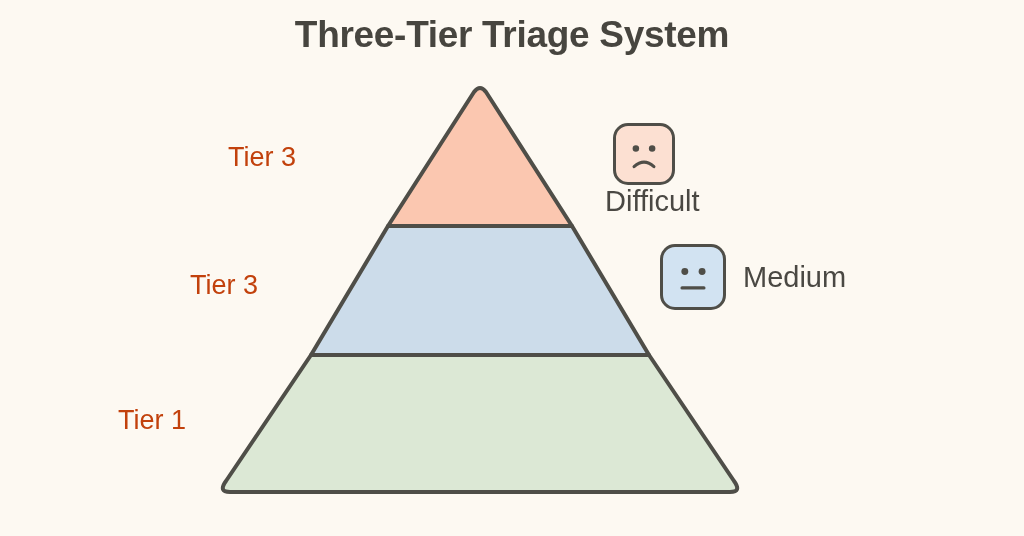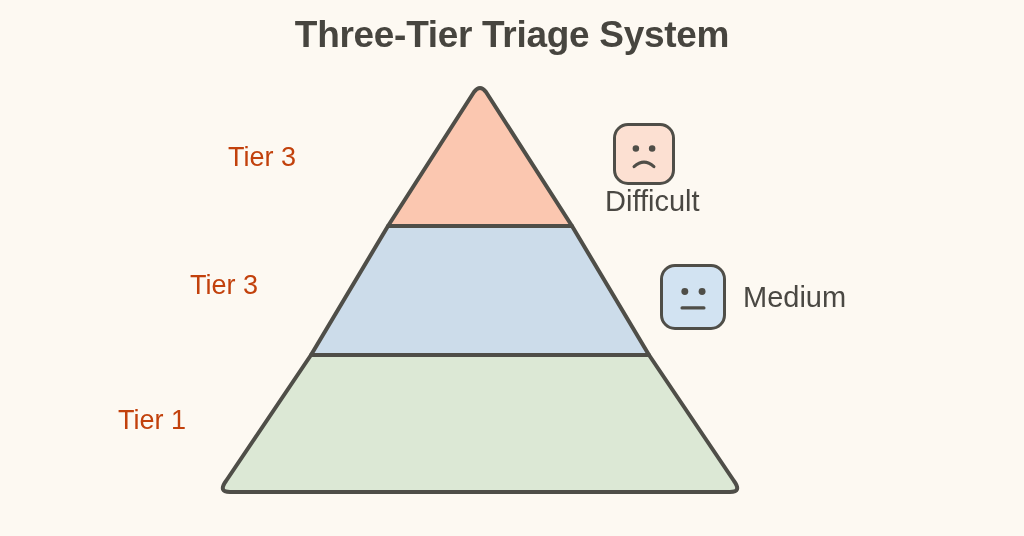--- a/index.html
+++ b/index.html
@@ -45,21 +45,21 @@
   #tier-label-3 { left: 228px; top: 142px; }
   #tier-label-2 { left: 190px; top: 270px; }
   #tier-label-1 { left: 118px; top: 396px; margin-top: 9px; }
 
   .legend-row {
     position: absolute;
     display: flex;
     align-items: center;
   }
   #legend-row-difficult { left: 588px; top: 123px; flex-direction: column; }
-  #legend-row-medium    { left: 660px; top: 264px; }
+  #legend-row-medium    { left: 660px; top: 244px; }
   #legend-row-easy      { left: 741px; top: 384px; }
 
   .face-box {
     border: 3.5px solid #4f4e48;
     border-radius: 15px;
     box-sizing: border-box;
     display: block;
   }
   .legend-text {
     font-size: 29px;

